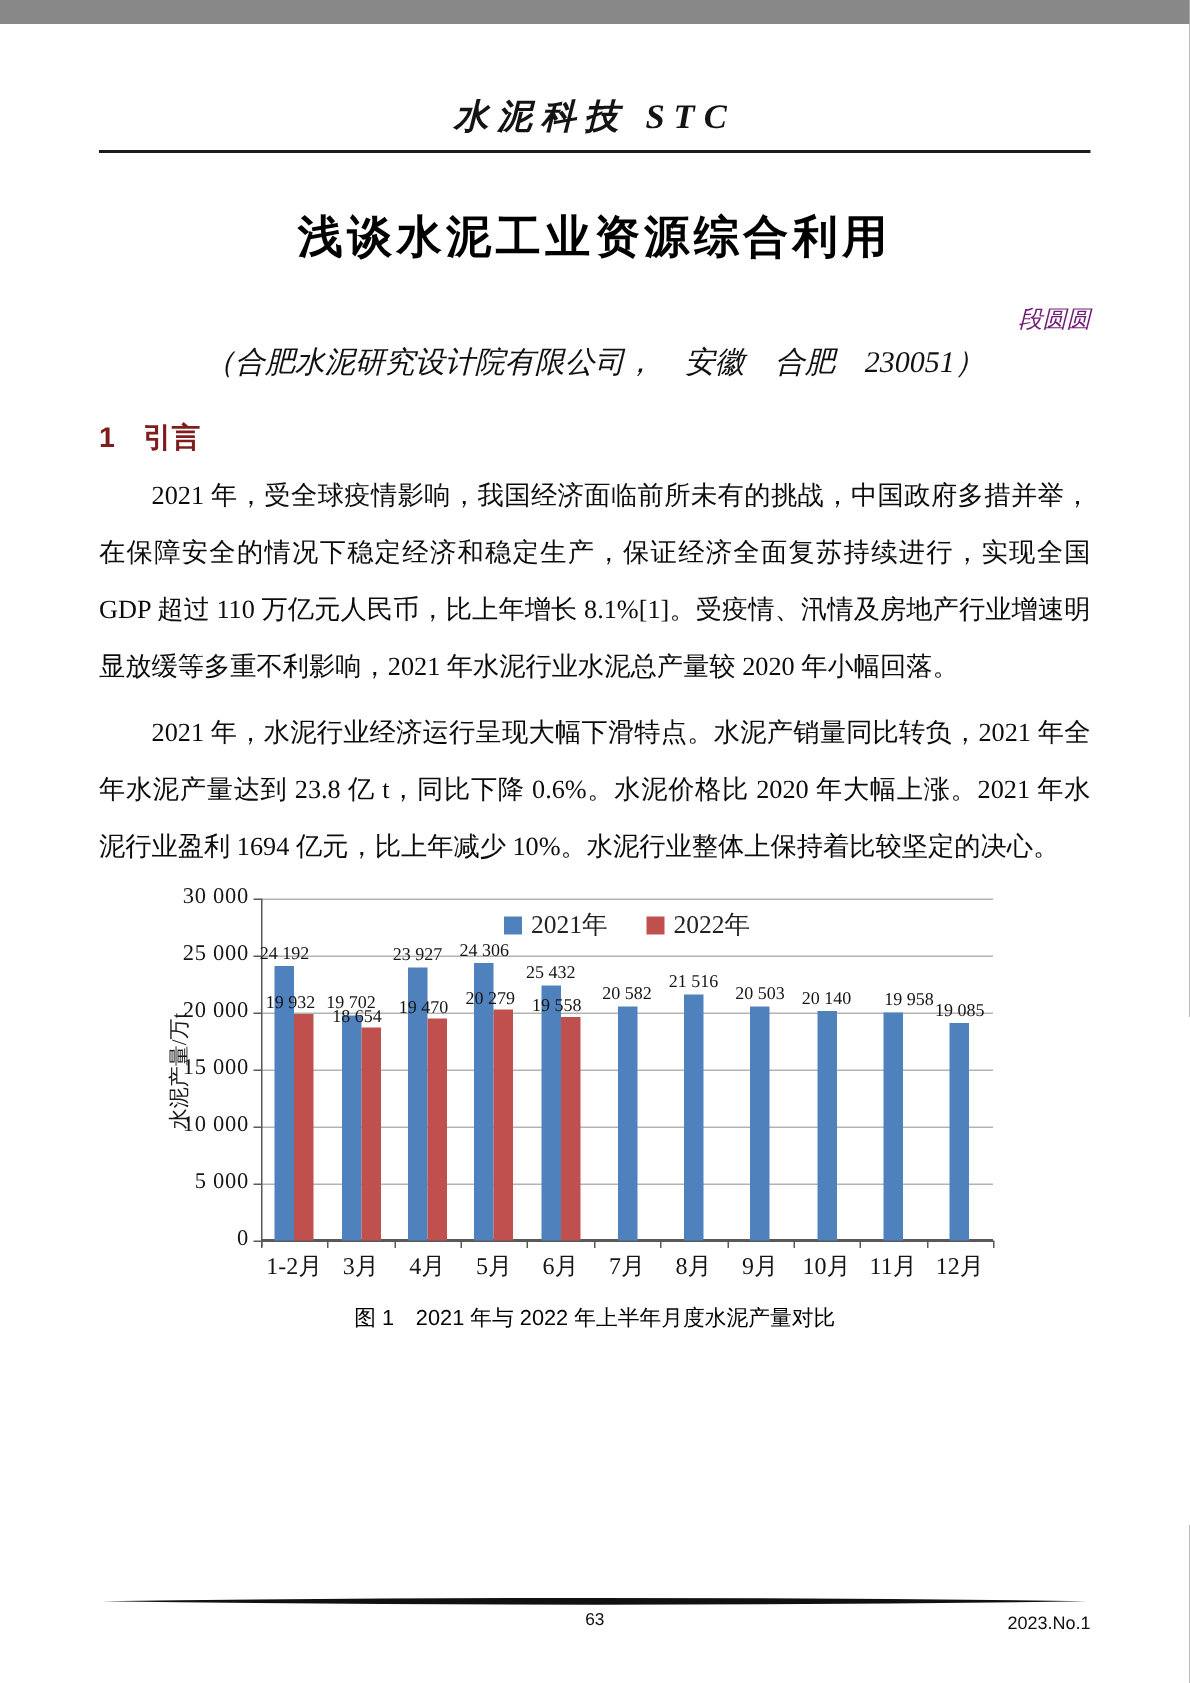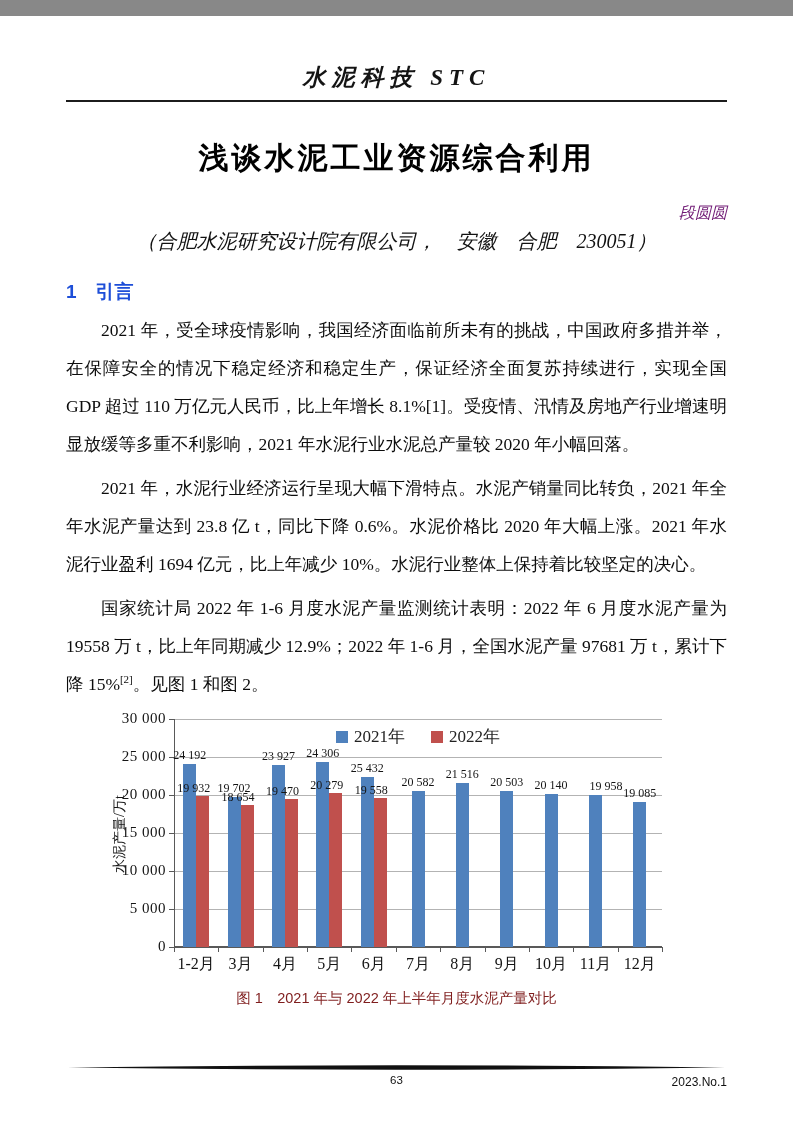--- a/index.html
+++ b/index.html
@@ -28,21 +28,21 @@
     font-size:16px; color:#701a75;
   }
   .article-affiliation {
     margin-top:4px; text-align:center; font-style:italic;
     font-size:20px; color:#111;
   }
 
   .section-heading {
     margin-top:24px;
     font-family:"Liberation Sans","DejaVu Sans",sans-serif;
-    font-size:19px; font-weight:bold; color:#1d4ed8;
+    font-size:19px; font-weight:bold; color:#7f1d1d;
   }
   .para {
     margin-top:6px;
     font-size:17.5px; line-height:38px; text-align:justify;
     text-indent:2em; color:#0c0c0c;
   }
   .para sup { font-size:11px; vertical-align:super; line-height:0; }
 
   
   .figure-block { margin-top:4px; }
@@ -74,21 +74,21 @@
   .chart .legend {
     position:absolute; display:flex; justify-content:center; gap:26px;
     font-size:17px; color:#222;
   }
   .chart .legend-item { display:flex; align-items:center; gap:6px; }
   .chart .legend-swatch { width:12px; height:12px; display:inline-block; }
 
   .figure-caption {
     margin-top:10px; text-align:center;
     font-family:"Liberation Sans","DejaVu Sans",sans-serif;
-    font-size:14.5px; color:#7f1d1d;
+    font-size:14.5px; color:#000000;
   }
 
   
   .footer-rule { position:absolute; left:66px; top:1048px; width:661px; height:8px; }
   .footer-page {
     position:absolute; left:0; top:1058px; width:100%; text-align:center;
     font-family:"Liberation Sans","DejaVu Sans",sans-serif;
     font-size:11.5px; color:#111;
   }
   .footer-issue {
@@ -106,21 +106,20 @@
     <div class="header-rule"></div>
 
     <h1 class="article-title">浅谈水泥工业资源综合利用</h1>
     <div class="article-author">段圆圆</div>
     <div class="article-affiliation">（合肥水泥研究设计院有限公司，　安徽　合肥　230051）</div>
 
     <h2 class="section-heading">1　引言</h2>
 
     <p class="para">2021 年，受全球疫情影响，我国经济面临前所未有的挑战，中国政府多措并举，在保障安全的情况下稳定经济和稳定生产，保证经济全面复苏持续进行，实现全国 GDP 超过 110 万亿元人民币，比上年增长 8.1%[1]。受疫情、汛情及房地产行业增速明显放缓等多重不利影响，2021 年水泥行业水泥总产量较 2020 年小幅回落。</p>
     <p class="para">2021 年，水泥行业经济运行呈现大幅下滑特点。水泥产销量同比转负，2021 年全年水泥产量达到 23.8 亿 t，同比下降 0.6%。水泥价格比 2020 年大幅上涨。2021 年水泥行业盈利 1694 亿元，比上年减少 10%。水泥行业整体上保持着比较坚定的决心。</p>
-    <p class="para"><span>国家统计局 2022 年 1-6 月度水泥产量监测统计表明：2022 年 6 月度水泥产量为 19558 万 t，比上年同期减少 12.9%；2022 年 1-6 月，全国水泥产量 97681 万 t，累计下降 15%</span><sup>[2]</sup><span>。见图 1 和图 2。</span></p>
 
     <div class="figure-block">
       <div class="chart">
         <div class="y-title">水泥产量/万t</div>
       <div class="tick" style="left: 67px; top: 240px; width: 5px; height: 1px;"></div>
           <div class="ytick-label" style="left: 4px; top: 231px;">0</div>
           <div class="gridline" style="left: 72px; top: 202px; width: 488px;"></div>
           <div class="tick" style="left: 67px; top: 202px; width: 5px; height: 1px;"></div>
           <div class="ytick-label" style="left: 4px; top: 193px;">5 000</div>
           <div class="gridline" style="left: 72px; top: 164px; width: 488px;"></div>

